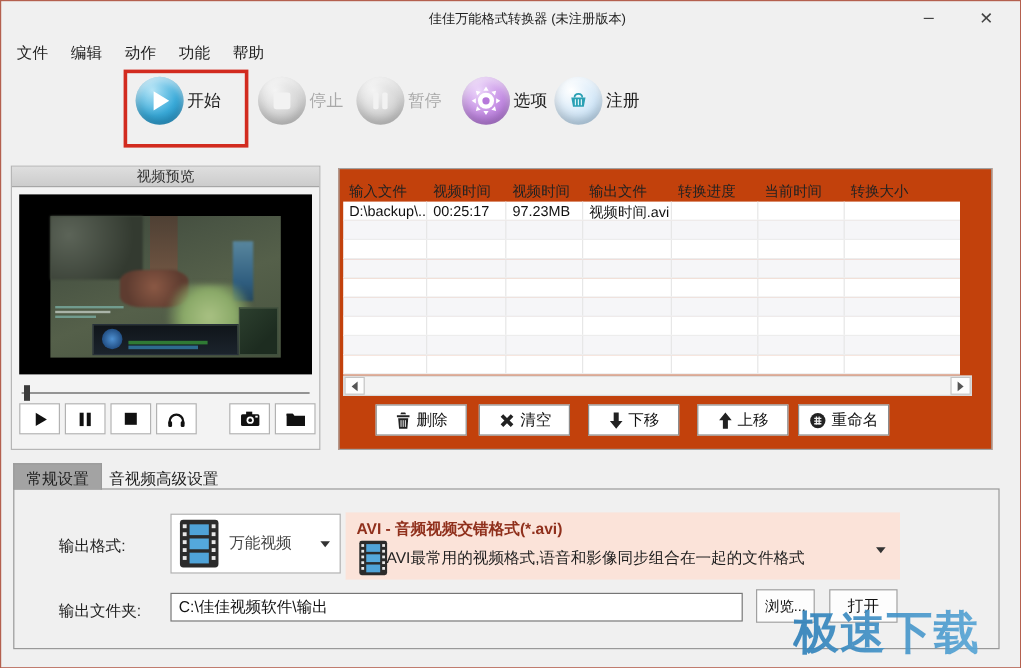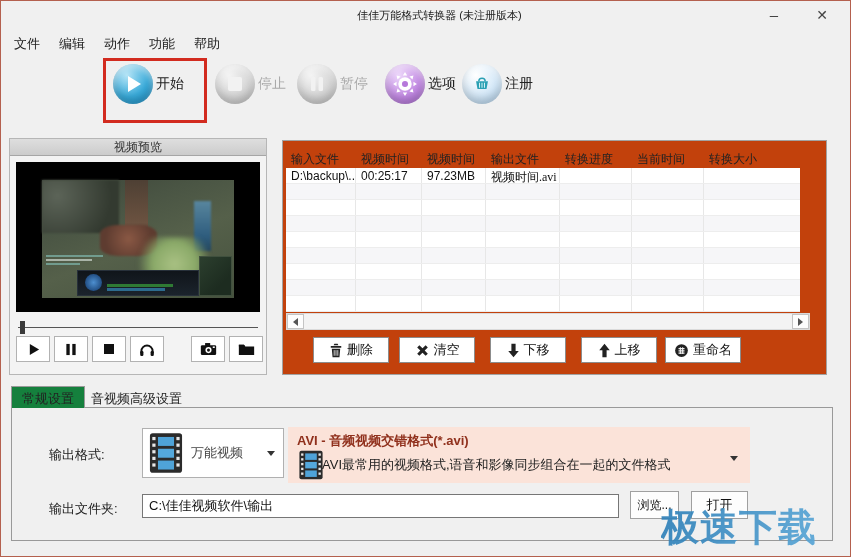--- a/index.html
+++ b/index.html
@@ -74,34 +74,34 @@
   
   .queue { position:absolute; left:281px; top:139px; width:545px; height:235px;
            border:1px solid #a2a2a2; background:#c2410c; }
   .qtable { position:absolute; left:3px; top:7px; width:514px; }
   .trow { display:flex; }
   .thead .cell { font-size:12px; color:#222; padding:3px 0 4px 5px; }
   .tbody .trow { height:16px; background:#fff; border-bottom:1px solid #ededed; }
   .tbody .trow:nth-child(even) { background:#f6f6f8; }
   .tbody .cell { font-size:12px; color:#111; padding:1px 0 0 5px; border-right:1px solid #e7e7e7;
                  white-space:nowrap; overflow:hidden; }
-  .c0{width:70px;} .c1{width:66px;} .c2{width:64px;} .c3{width:74px;font-family:Liberation Serif, serif;} .c4{width:72px;} .c5{width:72px;} .c6{width:96px; border-right:none !important;}
+  .c0{width:70px;} .c1{width:66px;} .c2{width:64px;} .c3{width:74px;} .c4{width:72px;} .c5{width:72px;} .c6{width:96px; border-right:none !important;}
   .hscroll { position:absolute; left:3px; top:172px; width:524px; height:17px;
              background:#f3f3f3; border:1px solid #dadada; }
   .sb-btn { position:absolute; top:0; width:17px; height:15px; background:#fdfdfd; border:1px solid #c4c4c4;
             display:flex; align-items:center; justify-content:center; }
   .sb-left { left:0; } .sb-right { right:0; }
   .tri-l { width:0;height:0;border-top:4px solid transparent;border-bottom:4px solid transparent;border-right:5px solid #555; }
   .tri-r { width:0;height:0;border-top:4px solid transparent;border-bottom:4px solid transparent;border-left:5px solid #555; }
   .qbtn { position:absolute; top:196px; width:76px; height:26px; background:#fff; border:1px solid #8c8c8c;
           display:flex; align-items:center; justify-content:center; gap:4px; font-size:13px; color:#111; }
 
   
   .tab { position:absolute; height:22px; font-size:13px; color:#222; padding:3px 10px 0 10px; }
-  .tab-active { left:10px; top:385px; background:#15803d; border:1px solid #999; border-bottom:none; z-index:2; }
+  .tab-active { left:10px; top:385px; background:#a3a3a3; border:1px solid #999; border-bottom:none; z-index:2; }
   .tab-idle { left:80px; top:386px; }
   .setpanel { position:absolute; left:10px; top:406px; width:822px; height:134px;
               border:1px solid #999; background:#f0f0f0; }
   .lbl { position:absolute; font-size:13px; color:#222; }
   .fmt-dd { position:absolute; left:130px; top:20px; width:142px; height:50px; background:#fff;
             border:1px solid #b0b0b0; display:flex; align-items:center; }
   .fmt-dd .txt { font-size:13px; color:#444; margin-left:8px; }
   .fmt-dd .dd-arrow { position:absolute; right:8px; }
   .avi-combo { position:absolute; left:276px; top:19px; width:462px; height:56px; background:#fbe3d9; }
   .avi-title { position:absolute; left:9px; top:5px; font-size:13px; font-weight:bold; color:#90301c; }

